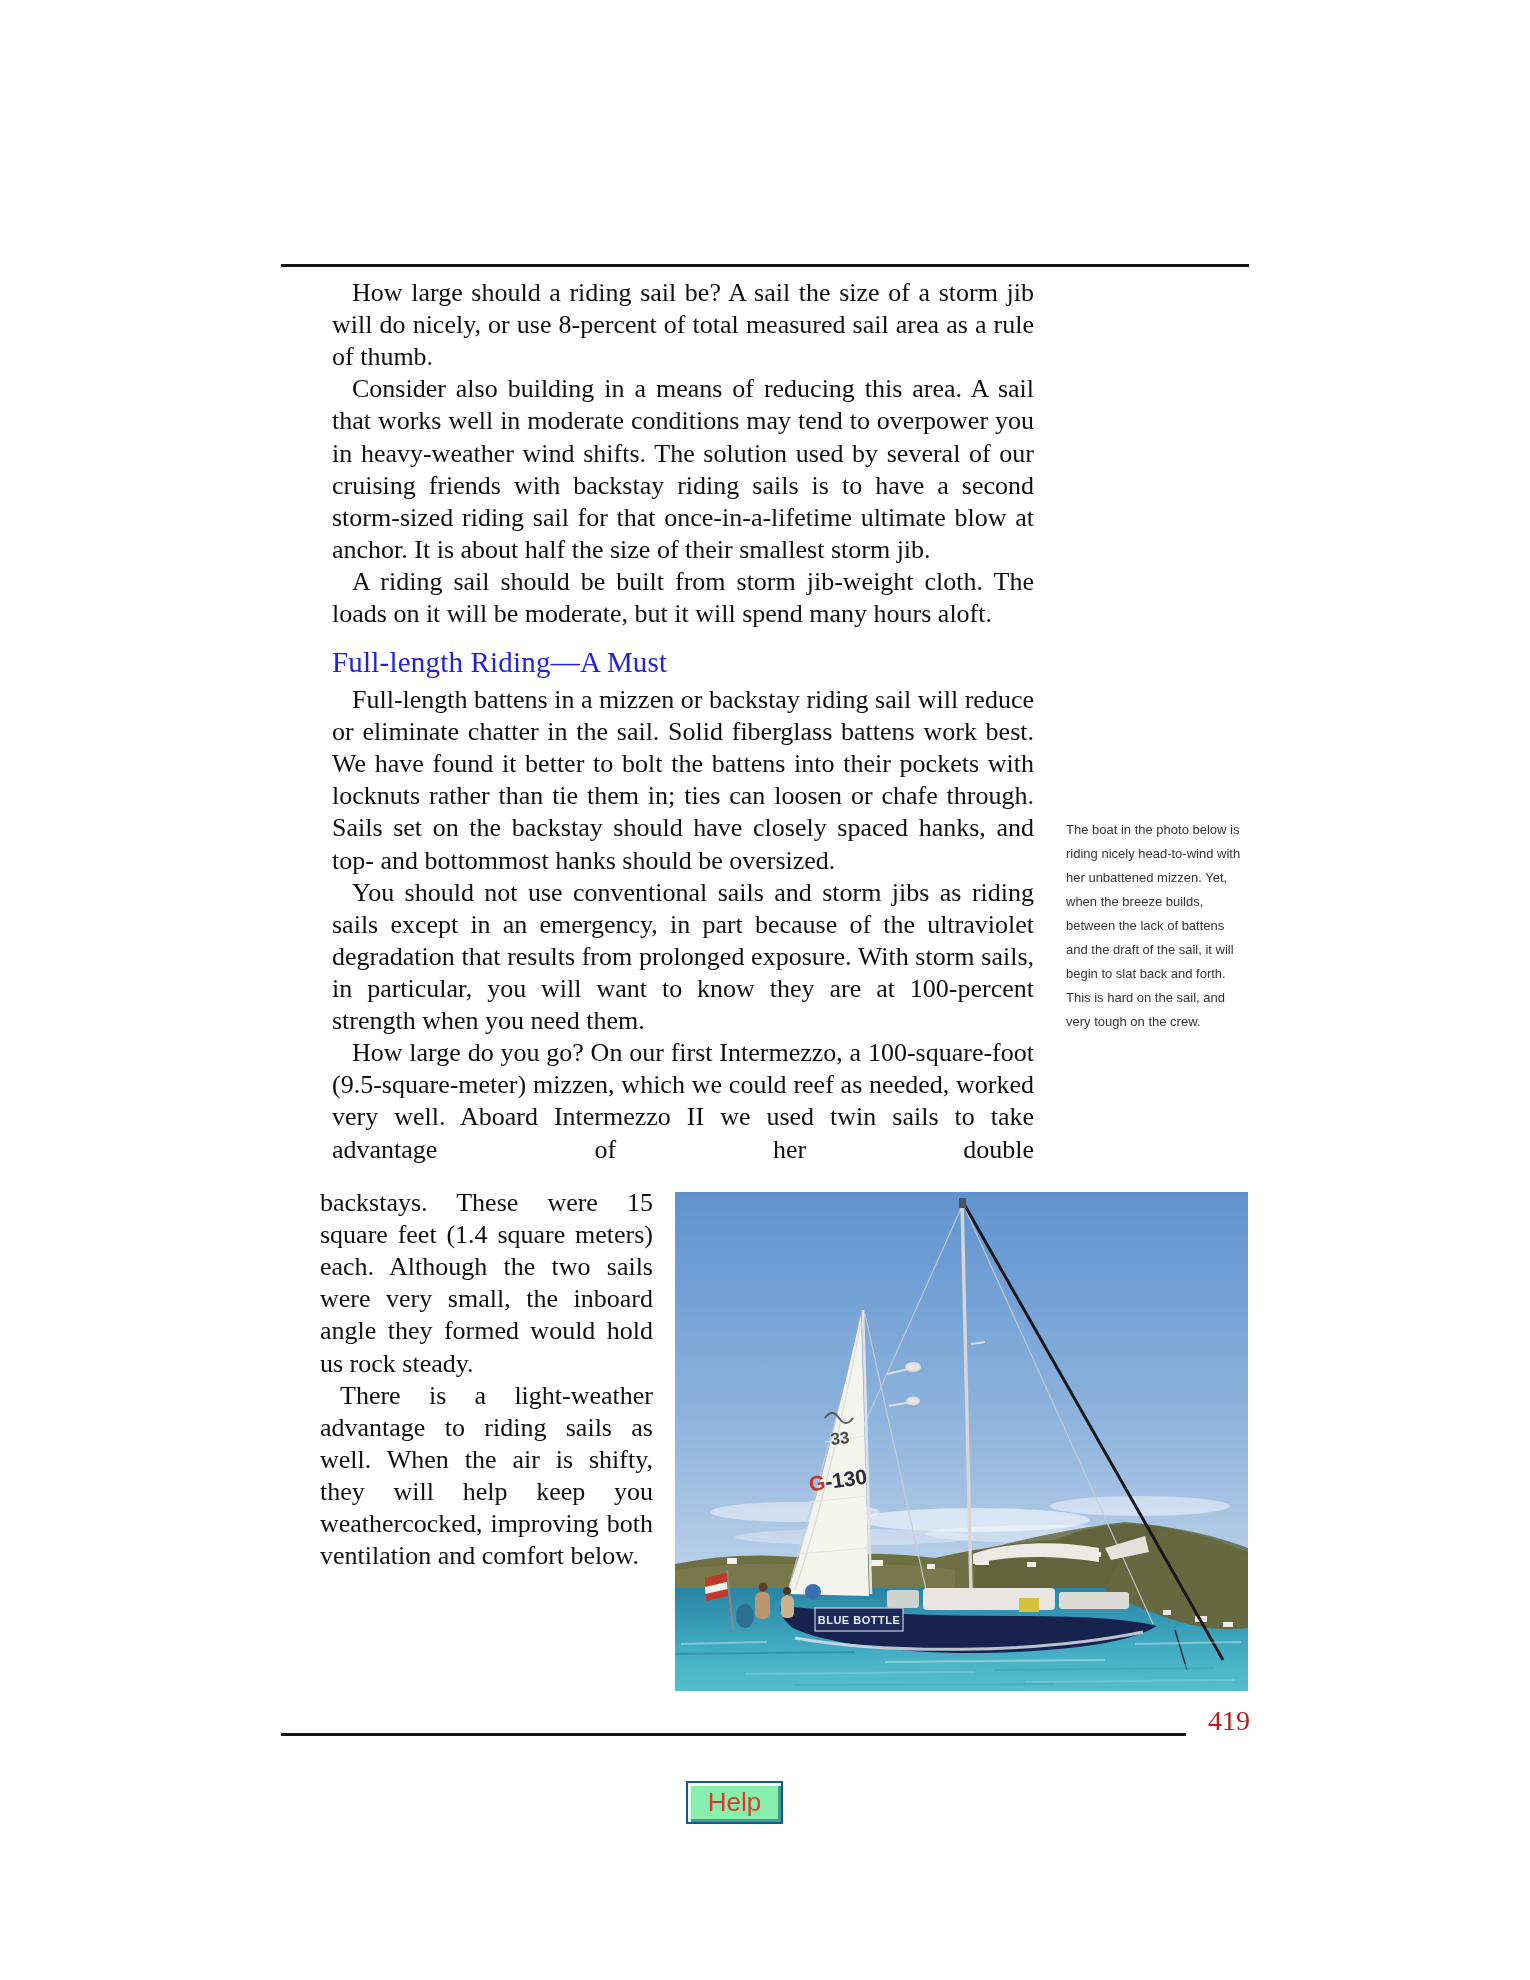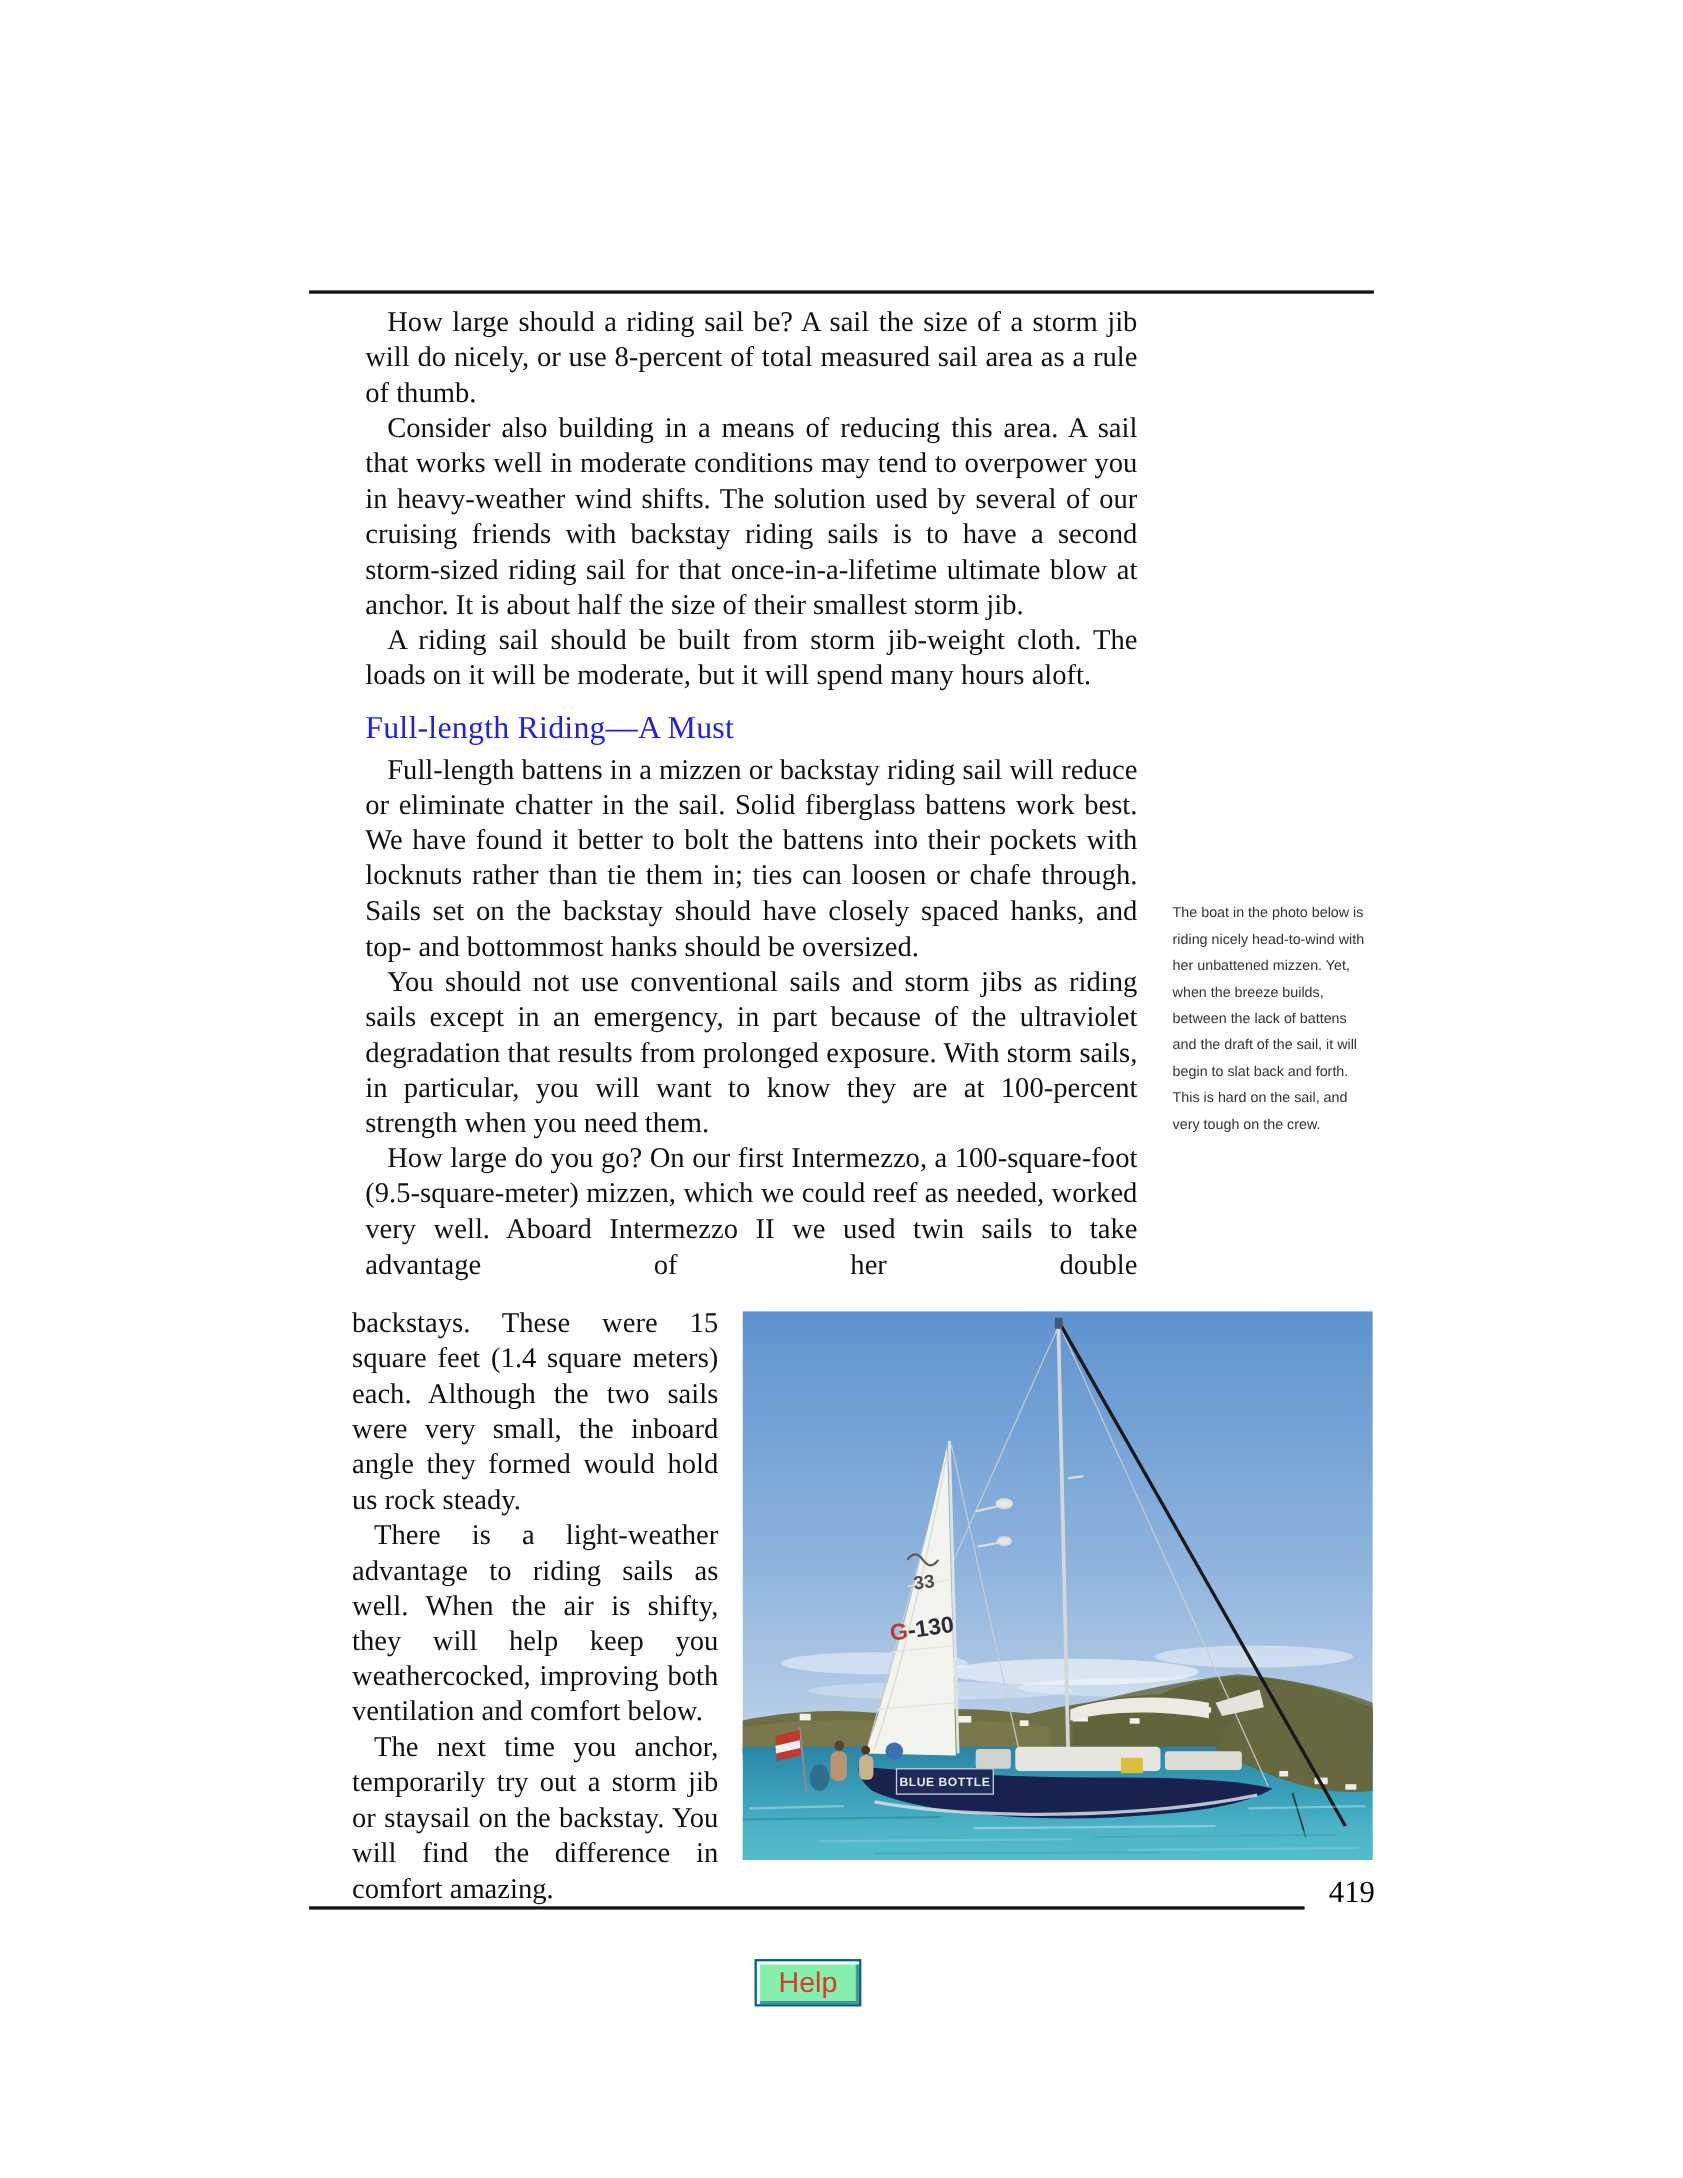--- a/index.html
+++ b/index.html
@@ -37,21 +37,21 @@
     position:absolute; left:1066px; top:818px; width:180px;
     font-family:"Liberation Sans", sans-serif; font-size:13px;
     line-height:24px; color:#333333; text-align:left;
   }
 
   .photo-frame { position:absolute; left:675px; top:1192px; width:573px; height:499px; }
   .photo-frame svg { display:block; }
 
   .page-number {
     position:absolute; left:1190px; top:1705px; width:60px;
-    text-align:right; font-size:28px; color:#000000;
+    text-align:right; font-size:28px; color:#b91c1c;
   }
 
   .help-button {
     position:absolute; left:686px; top:1781px; width:97px; height:43px;
     background:#86efac; border:2px solid #0d5c8c; box-sizing:border-box;
     box-shadow: inset 3px 3px 0 rgba(255,255,255,0.9),
                 inset -3px -3px 0 rgba(13,82,122,0.55);
     display:flex; align-items:center; justify-content:center;
     font-family:"Liberation Sans", sans-serif; font-size:26px; color:#d93a2e;
     cursor:pointer; user-select:none;
@@ -70,21 +70,20 @@
     <p>A riding sail should be built from storm jib-weight cloth. The loads on it will be moderate, but it will spend many hours aloft.</p>
     <h2 class="section-heading">Full-length Riding—A Must</h2>
     <p>Full-length battens in a mizzen or backstay riding sail will reduce or eliminate chatter in the sail. Solid fiberglass battens work best. We have found it better to bolt the battens into their pockets with locknuts rather than tie them in; ties can loosen or chafe through. Sails set on the backstay should have closely spaced hanks, and top- and bottommost hanks should be oversized.</p>
     <p>You should not use conventional sails and storm jibs as riding sails except in an emergency, in part because of the ultraviolet degradation that results from prolonged exposure. With storm sails, in particular, you will want to know they are at 100-percent strength when you need them.</p>
     <p class="cont-next">How large do you go? On our first Intermezzo, a 100-square-foot (9.5-square-meter) mizzen, which we could reef as needed, worked very well. Aboard Intermezzo II we used twin sails to take advantage of her double</p>
   </div>
 
   <div class="narrow-col">
     <p>backstays. These were 15 square feet (1.4 square meters) each. Although the two sails were very small, the inboard angle they formed would hold us rock steady.</p>
     <p>There is a light-weather advantage to riding sails as well. When the air is shifty, they will help keep you weathercocked, improving both ventilation and comfort below.</p>
-    <p>The next time you anchor, temporarily try out a storm jib or staysail on the backstay. You will find the difference in comfort amazing.</p>
   </div>
 
   <div class="sidebar-caption">The boat in the photo below is riding nicely head-to-wind with her unbattened mizzen. Yet, when the breeze builds, between the lack of battens and the draft of the sail, it will begin to slat back and forth. This is hard on the sail, and very tough on the crew.</div>
 
   <div class="photo-frame">
     <svg width="573" height="499" viewBox="0 0 573 499" xmlns="http://www.w3.org/2000/svg">
       <defs>
         <linearGradient id="sky" x1="0" y1="0" x2="0" y2="1">
           <stop offset="0" stop-color="#5f93cf"></stop>
           <stop offset="0.55" stop-color="#8db3dd"></stop>

